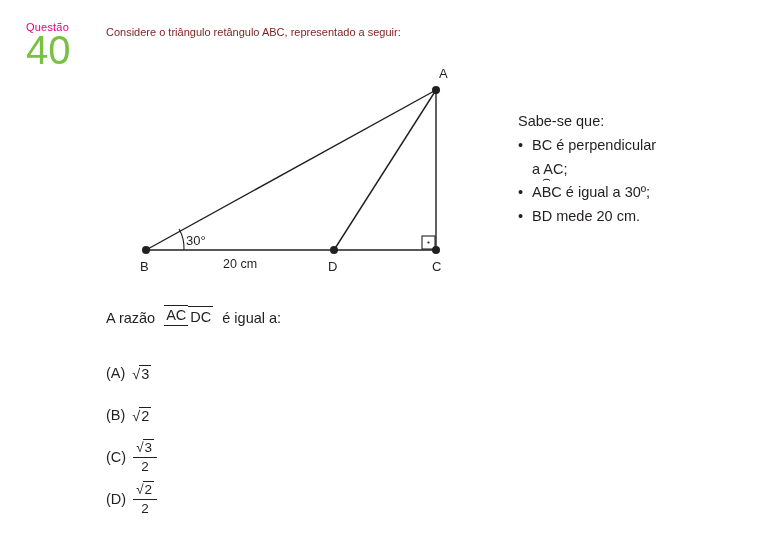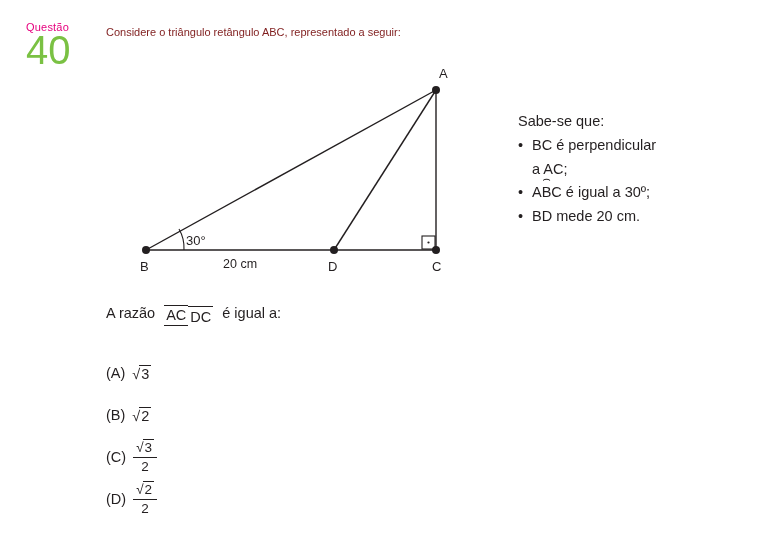--- a/index.html
+++ b/index.html
@@ -95,21 +95,21 @@
     top: -9px;
     font-size: 13px;
     line-height: 1;
   }
   
   .ratio-line {
     position: absolute;
     left: 106px;
     top: 305px;
     display: flex;
-    align-items: flex-start;
+    align-items: flex-end;
     font-size: 14.5px;
   }
   .frac {
     display: inline-flex;
     flex-direction: row;
     align-items: center;
     margin: 0 9px;
     line-height: 1.25;
   }
   .frac .num {

